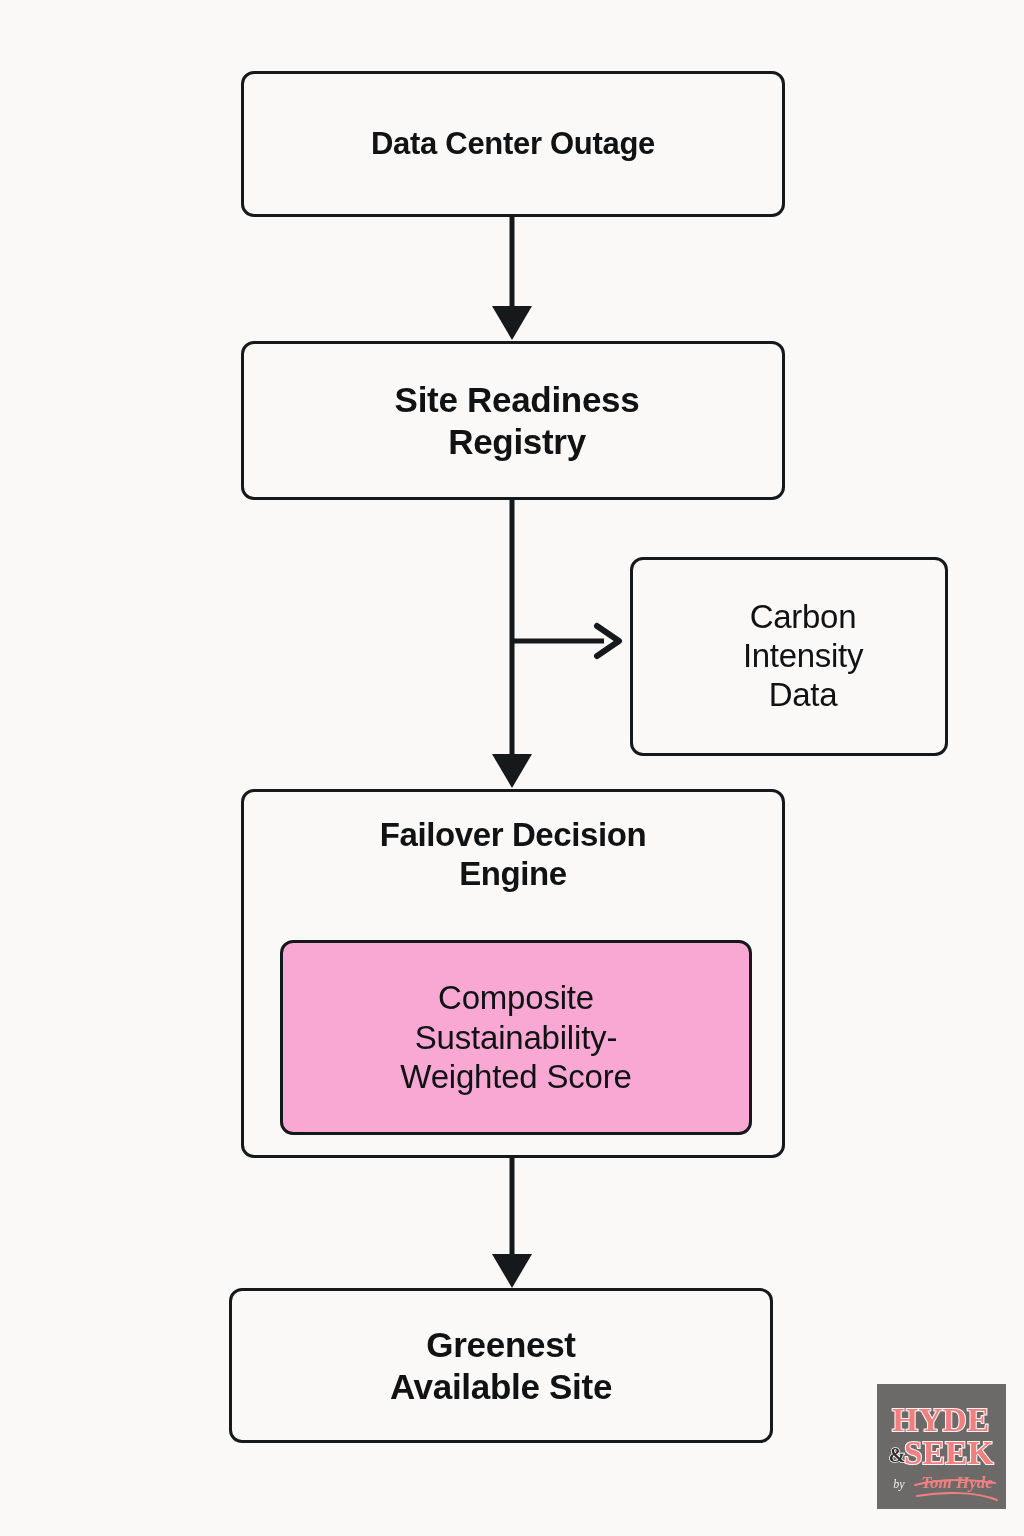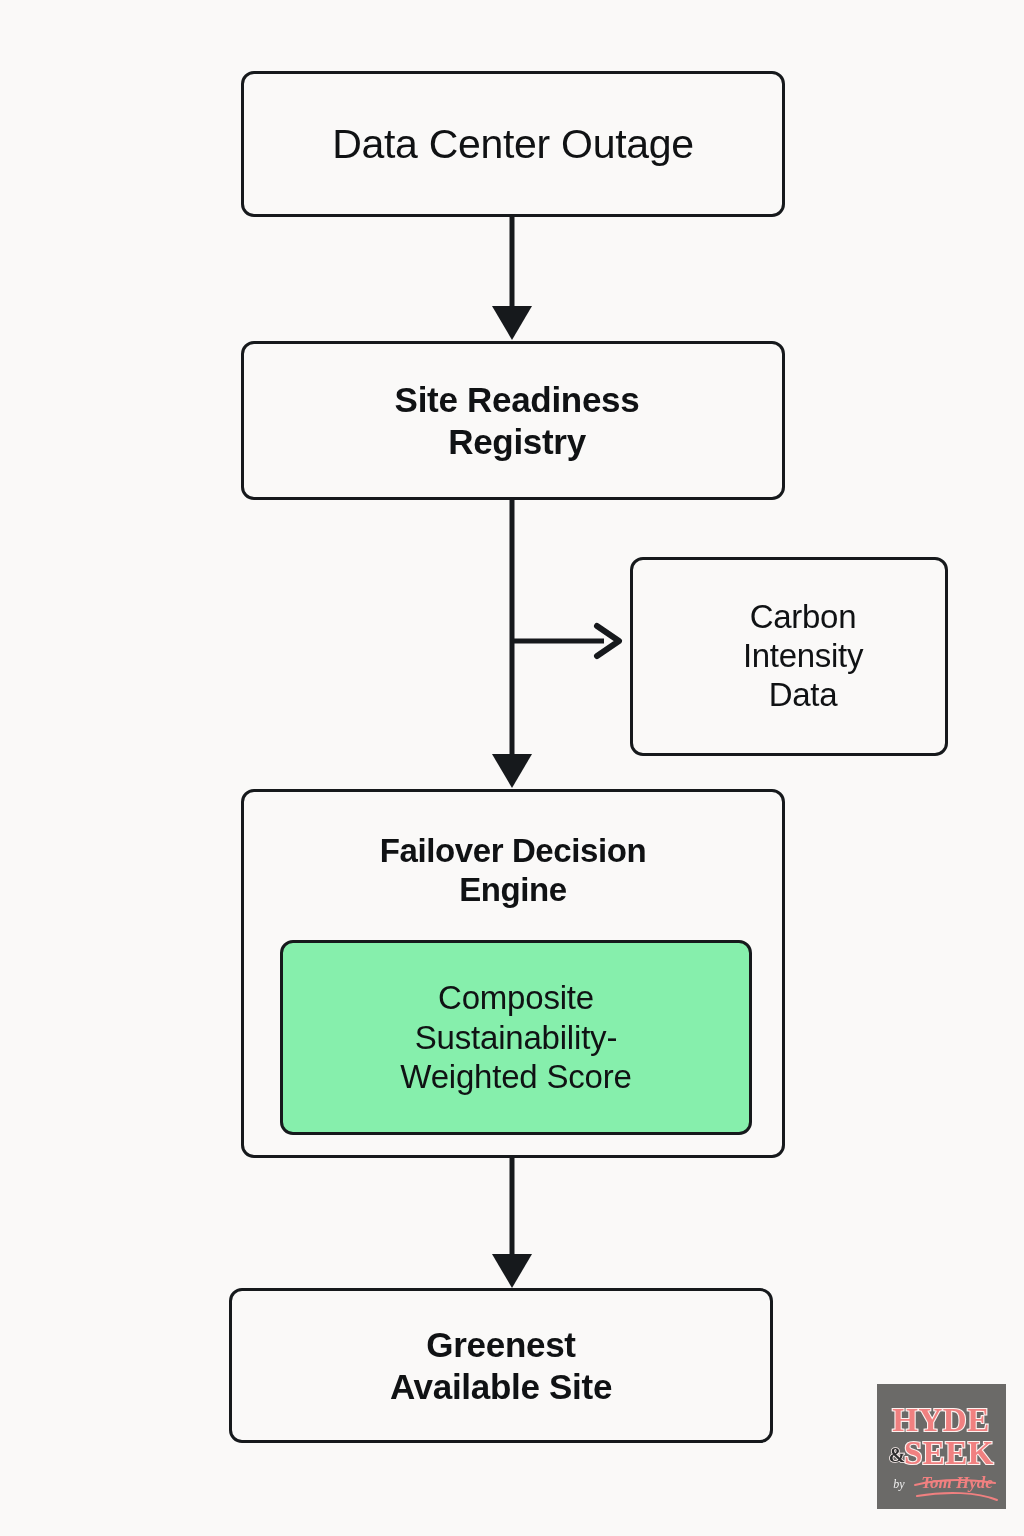--- a/index.html
+++ b/index.html
@@ -47,22 +47,22 @@
   }
 
   
   #node-outage {
     left: 241px;
     top: 71px;
     width: 544px;
     height: 146px;
   }
   #node-outage .node-label {
-    font-size: 41px;
-    font-weight: 400;
+    font-size: 31px;
+    font-weight: 700;
   }
 
   
   #node-registry {
     left: 241px;
     top: 341px;
     width: 544px;
     height: 159px;
     padding-left: 8px;
   }
@@ -84,37 +84,37 @@
     font-weight: 500;
   }
 
   
   #node-engine {
     left: 241px;
     top: 789px;
     width: 544px;
     height: 369px;
     justify-content: flex-start;
-    padding-top: 40px;
+    padding-top: 24px;
   }
   #node-engine .node-label {
     font-size: 33px;
     font-weight: 700;
     letter-spacing: -0.4px;
   }
 
   
   #node-score {
     position: absolute;
     box-sizing: border-box;
     left: 36px;
     top: 148px;
     width: 472px;
     height: 195px;
-    background: #86efac;
+    background: #f9a8d4;
     border: 3px solid #16191c;
     border-radius: 13px;
     display: flex;
     align-items: center;
     justify-content: center;
     text-align: center;
   }
   #node-score .node-label {
     font-size: 33px;
     font-weight: 400;

